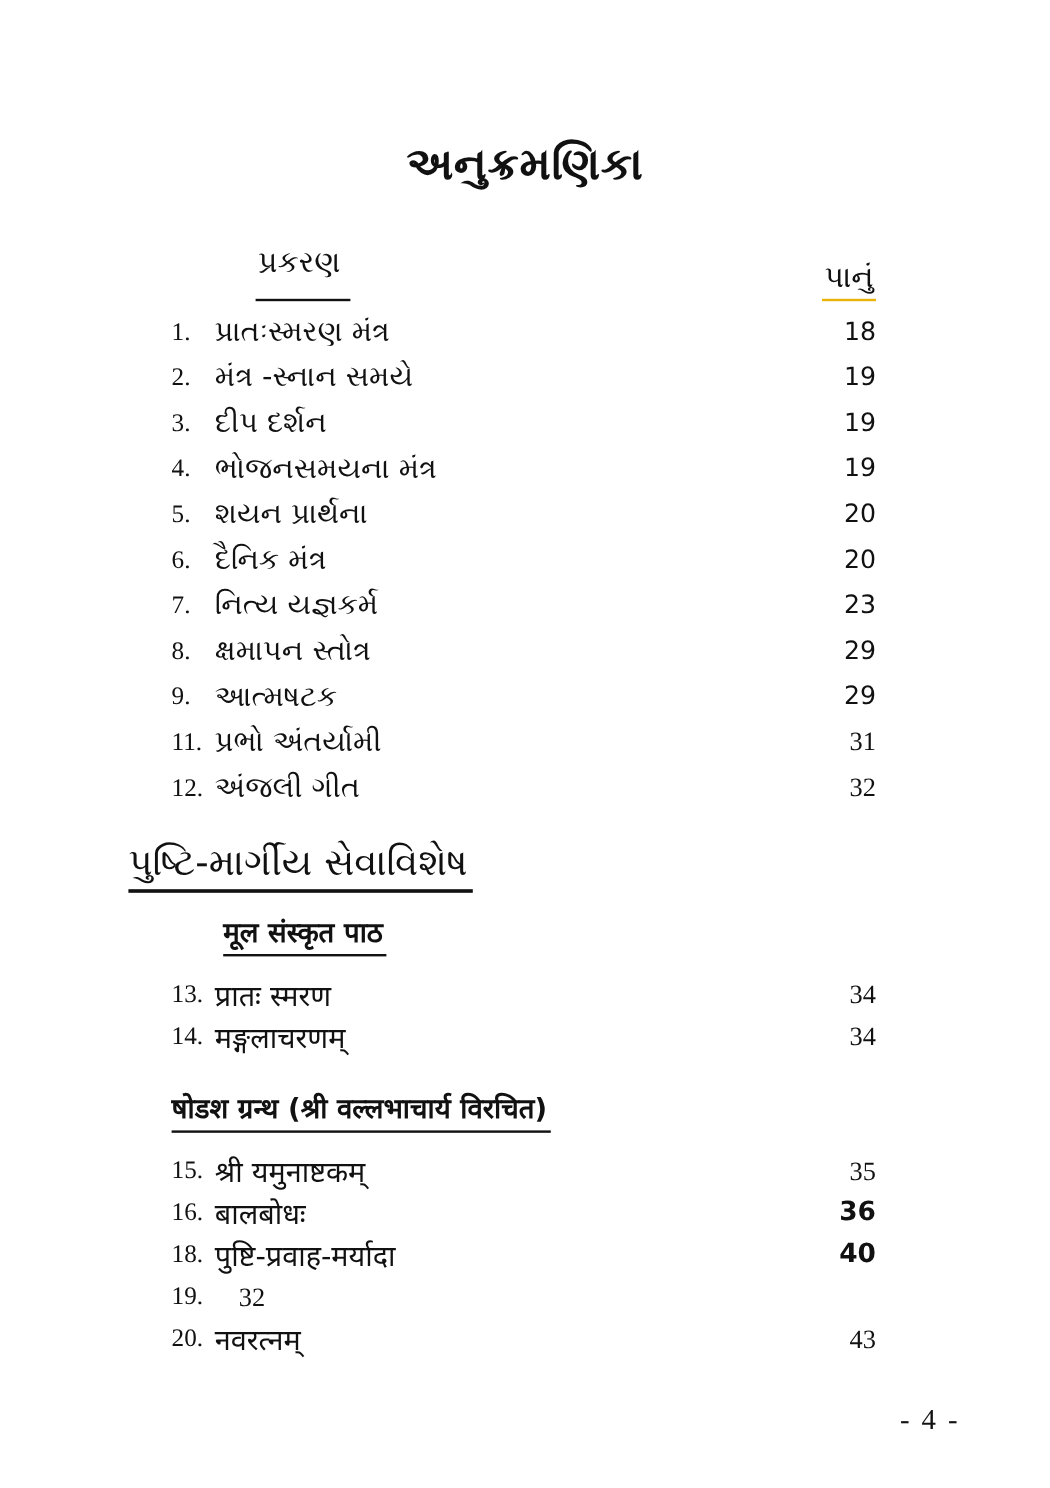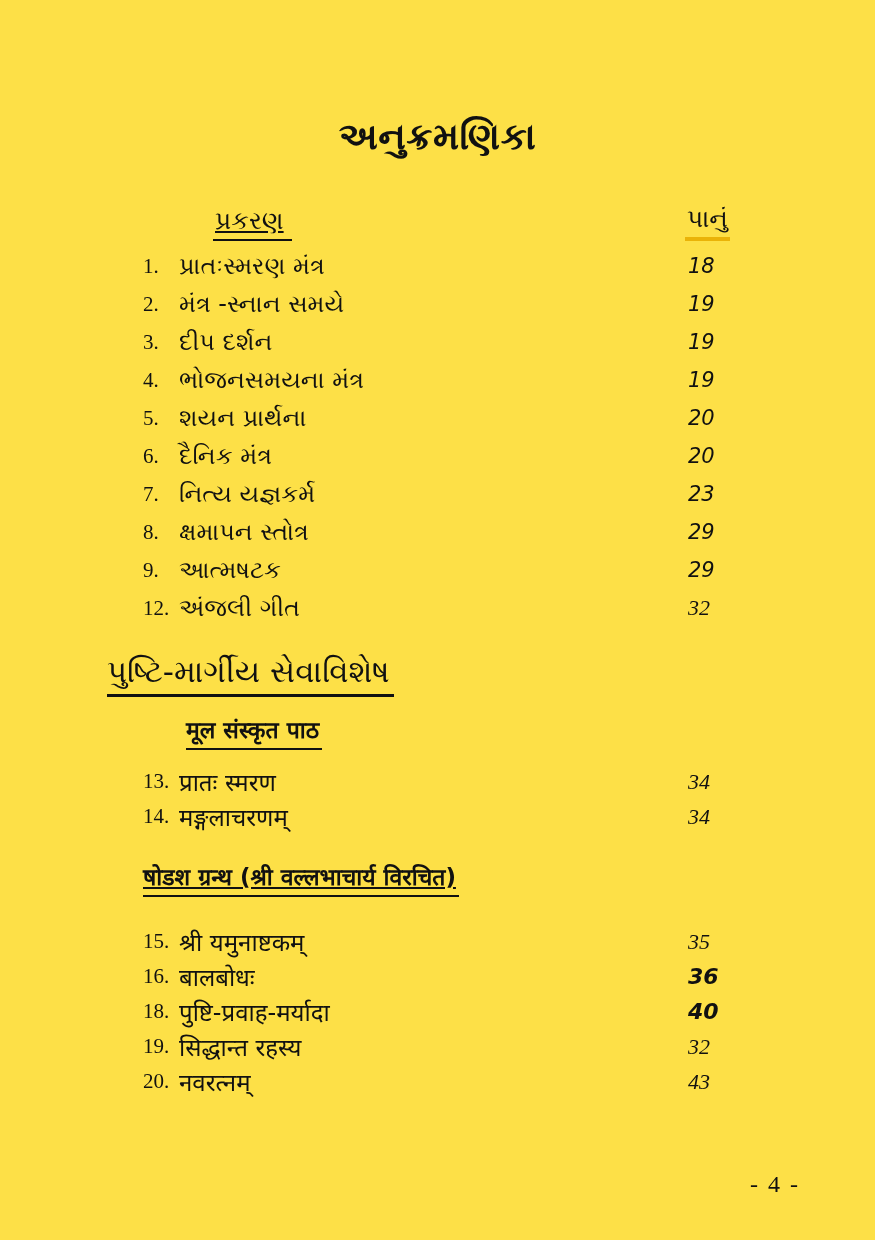--- a/index.html
+++ b/index.html
@@ -1,20 +1,20 @@
 <!DOCTYPE html>
 <html><head>
 <meta charset="utf-8">
 <style>
   html, body { margin: 0; padding: 0; background: #e8e8e8; }
   .page {
     position: relative;
     width: 875px;
     height: 1240px;
-    background: #fde047;
+    background: #ffffff;
     color: #111111;
     overflow: hidden;
     font-family: "DejaVu Sans", sans-serif;
     box-sizing: border-box;
   }
   .doc-title {
     margin: 115px 0 0 0;
     text-align: center;
     font-size: 37px;
     font-weight: 700;
@@ -24,60 +24,59 @@
     margin: 46px 145px 0 143px;
     display: flex;
     justify-content: space-between;
     align-items: flex-end;
     font-size: 25px;
     font-weight: 500;
   }
   .chapter-head {
     margin-left: 70px;
     border-bottom: 2px solid #111;
-    padding: 0 8px 3px 2px;
-    text-decoration: underline;
+    padding: 0 8px 15px 2px;
   }
   .page-head {
-    border-bottom: 4px solid #eab308;
+    border-bottom: 2px solid #eab308;
     padding: 0 2px 3px 2px;
   }
   .toc-list { margin: 6px 145px 0 143px; }
   .toc-row { display: flex; align-items: center; }
   .toc-list[data-rows="toc.main_items"] .toc-row { height: 38px; }
   .toc-list[data-rows="toc.mul_items"] .toc-row,
   .toc-list[data-rows="toc.shodash_items"] .toc-row { height: 35px; }
   .row-no {
     width: 36px;
     font-family: "Liberation Serif", "DejaVu Serif", serif;
     font-size: 21px;
     flex: none;
   }
   .row-title { flex: 1; font-size: 24px; white-space: nowrap; }
-  .row-page { min-width: 42px; text-align: left; font-size: 21px; font-style: italic; }
+  .row-page { min-width: 42px; text-align: right; font-size: 21px; }
   .row-page.style-sans { font-family: "DejaVu Sans", sans-serif; }
   .row-page.style-serif { font-family: "Liberation Serif", "DejaVu Serif", serif; font-size: 22px; }
   .row-page.style-bold { font-family: "DejaVu Sans", sans-serif; font-weight: 700; font-size: 22px; }
   .section-heading {
     margin: 26px 0 0 107px;
     width: fit-content;
     font-size: 31px;
     font-weight: 400;
     border-bottom: 3px solid #111;
     padding: 0 4px 4px 0;
   }
   .sub-heading {
     width: fit-content;
     font-size: 23px;
     font-weight: 700;
     border-bottom: 2px solid #111;
     padding: 0 3px 3px 0;
   }
   .sub-heading.mul { margin: 16px 0 0 186px; }
-  .sub-heading.shodash { margin: 26px 0 13px 143px; text-decoration: underline; }
+  .sub-heading.shodash { margin: 26px 0 0 143px; }
   .mul-gap { height: 8px; }
   .page-footer {
     position: absolute;
     right: 75px;
     bottom: 42px;
     font-family: "Liberation Serif", "DejaVu Serif", serif;
     font-size: 24px;
     letter-spacing: 2px;
   }
 </style>
@@ -133,20 +132,25 @@
         <span class="row-no">8.</span>
         <span class="row-title">ક્ષમાપન સ્તોત્ર</span>
         <span class="row-page style-sans">29</span>
       </div>
       <div class="toc-row">
         <span class="row-no">9.</span>
         <span class="row-title">આત્મષટક</span>
         <span class="row-page style-sans">29</span>
       </div>
       <div class="toc-row">
+        <span class="row-no">11.</span>
+        <span class="row-title">પ્રભો અંતર્યામી</span>
+        <span class="row-page style-serif">31</span>
+      </div>
+      <div class="toc-row">
         <span class="row-no">12.</span>
         <span class="row-title">અંજલી ગીત</span>
         <span class="row-page style-serif">32</span>
       </div>
     </div>
 
   <h2 class="section-heading">પુષ્ટિ-માર્ગીય સેવાવિશેષ</h2>
 
   <h3 class="sub-heading mul">मूल संस्कृत पाठ</h3>
 
@@ -178,21 +182,20 @@
         <span class="row-title">बालबोधः</span>
         <span class="row-page style-bold">36</span>
       </div>
       <div class="toc-row">
         <span class="row-no">18.</span>
         <span class="row-title">पुष्टि-प्रवाह-मर्यादा</span>
         <span class="row-page style-bold">40</span>
       </div>
       <div class="toc-row">
         <span class="row-no">19.</span>
-        <span class="row-title">सिद्धान्त रहस्य</span>
         <span class="row-page style-serif">32</span>
       </div>
       <div class="toc-row">
         <span class="row-no">20.</span>
         <span class="row-title">नवरत्नम्</span>
         <span class="row-page style-serif">43</span>
       </div>
     </div>
 
   <div class="page-footer">- 4 -</div>

